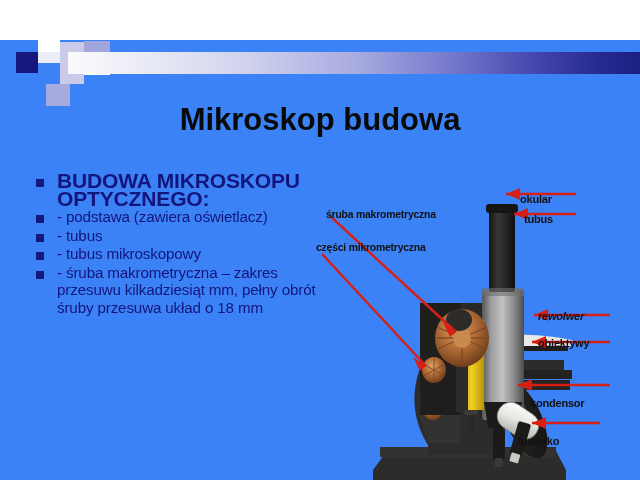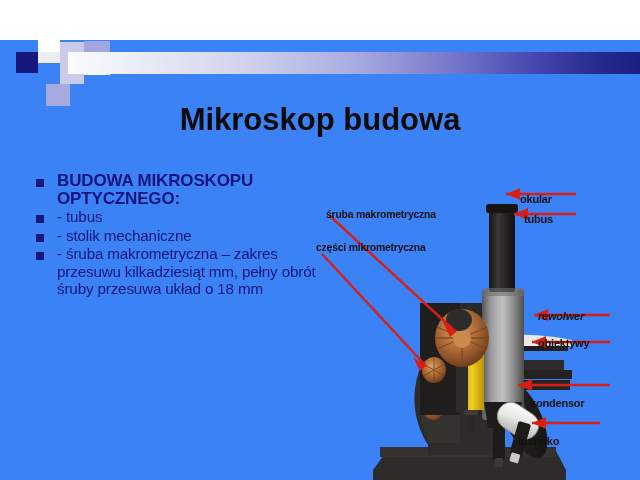--- a/index.html
+++ b/index.html
@@ -48,21 +48,21 @@
   .bullet .marker{
     flex:0 0 auto;width:8px;height:8px;background:#16187e;
     margin-top:7px;margin-right:13px;
   }
   .bullet .txt{
     flex:1 1 auto;
     font-size:15.2px;line-height:17.5px;
     color:#14157c;
     letter-spacing:-0.15px;
   }
-  .bullet.head .txt{font-weight:bold;font-size:17px;}
+  .bullet.head .txt{font-weight:bold;font-size:21px;}
 
   
   #diagram{position:absolute;left:310px;top:130px;width:330px;height:330px;}
   #diagram svg{display:block;}
 
   .dlabel{
     position:absolute;
     font-size:11px;font-weight:bold;color:#111;
     white-space:nowrap;
     letter-spacing:-0.2px;
@@ -88,25 +88,29 @@
 
   <div id="title">Mikroskop budowa</div>
 
   <div id="bullets">
     <div class="bullet head">
       <span class="marker"></span>
       <span class="txt">BUDOWA MIKROSKOPU OPTYCZNEGO:</span>
     </div>
     <div class="bullet">
       <span class="marker"></span>
+      <span class="txt">- podstawa (zawiera oświetlacz)</span>
+    </div>
+    <div class="bullet">
+      <span class="marker"></span>
       <span class="txt">- tubus</span>
     </div>
     <div class="bullet">
       <span class="marker"></span>
-      <span class="txt">- stolik mechaniczne</span>
+      <span class="txt">- tubus mikroskopowy</span>
     </div>
     <div class="bullet">
       <span class="marker"></span>
       <span class="txt">- śruba makrometryczna – zakres przesuwu kilkadziesiąt mm, pełny obrót śruby przesuwa układ o 18 mm</span>
     </div>
   </div>
 
   <div id="diagram">
     <svg width="330" height="330" viewBox="0 0 330 330" xmlns="http://www.w3.org/2000/svg">
       <defs>

